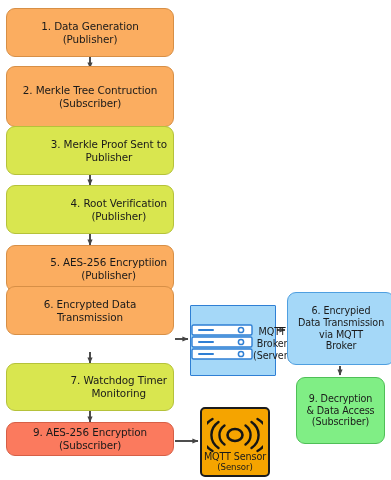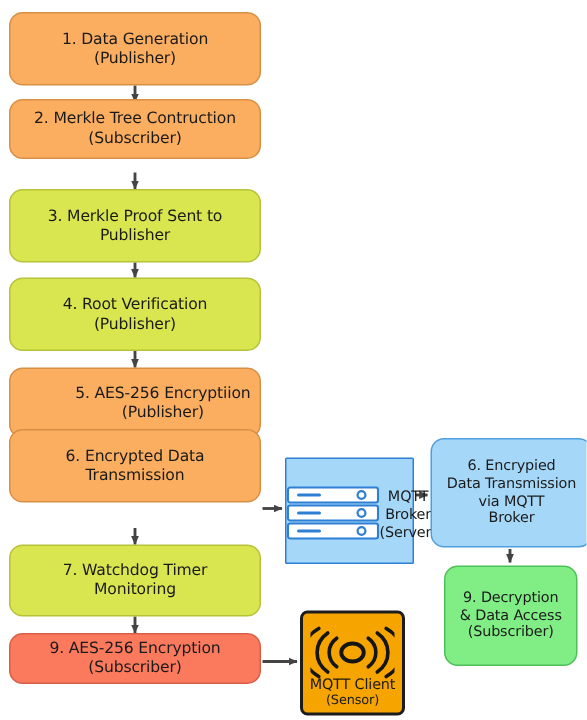--- a/index.html
+++ b/index.html
@@ -36,21 +36,21 @@
   
   .flow-box {
     left: 6px;
     width: 168px;
     border-radius: 9px;
     border: 1px solid rgba(90,90,90,0.55);
     font-size: 10.4px;
     padding: 0 6px;
   }
   .c-orange { background: #fbad60; border-color: #d78f46; }
-  .c-lime   { background: #d9e64f; border-color: #b5c23a; }
+  .c-lime   { background: #d9e64f; border-color: #b5c23a; justify-content: flex-end; }
   .c-salmon { background: #fb7a5e; border-color: #d65f46; }
 
   
   .broker-box {
     left: 190px;
     top: 305px;
     width: 86px;
     height: 71px;
     background: #a5d8f8;
     border: 1.4px solid #2f7fd4;
@@ -138,21 +138,21 @@
       <line x1="340" y1="366" x2="340" y2="375"></line>
       <line x1="175" y1="441" x2="198" y2="441"></line>
     </g>
   </svg>
 
   <div class="node flow-box c-orange" style="top:8px;height:49px;">
     <span class="node-label">1. Data Generation
 (Publisher)</span>
   </div>
 
-  <div class="node flow-box c-orange" style="top:66px;height:40px;">
+  <div class="node flow-box c-orange" style="top:66px;height:61px;">
     <span class="node-label">2. Merkle Tree Contruction
 (Subscriber)</span>
   </div>
 
   <div class="node flow-box c-lime" style="top:126px;height:49px;">
     <span class="node-label">3. Merkle Proof Sent to
 Publisher</span>
   </div>
 
   <div class="node flow-box c-lime" style="top:185px;height:49px;">
@@ -224,17 +224,17 @@
         <g fill="none" stroke="#151515" stroke-width="2.4" stroke-linecap="round">
           <path d="M17.5 8.5 A 13 12 0 0 0 17.5 27.5"></path>
           <path d="M11.5 5 A 18.5 16.5 0 0 0 11.5 31"></path>
           <path d="M5.5 2 A 24 19.5 0 0 0 5.5 34"></path>
           <path d="M38.5 8.5 A 13 12 0 0 1 38.5 27.5"></path>
           <path d="M44.5 5 A 18.5 16.5 0 0 1 44.5 31"></path>
           <path d="M50.5 2 A 24 19.5 0 0 1 50.5 34"></path>
         </g>
       </svg>
     </span>
-    <span class="caption-2">MQTT Client</span>
+    <span class="caption-2">MQTT Sensor</span>
     <span class="caption-2" style="font-size:8.6px;">(Sensor)</span>
   </div>
 
 </div>
 
 </body></html>

